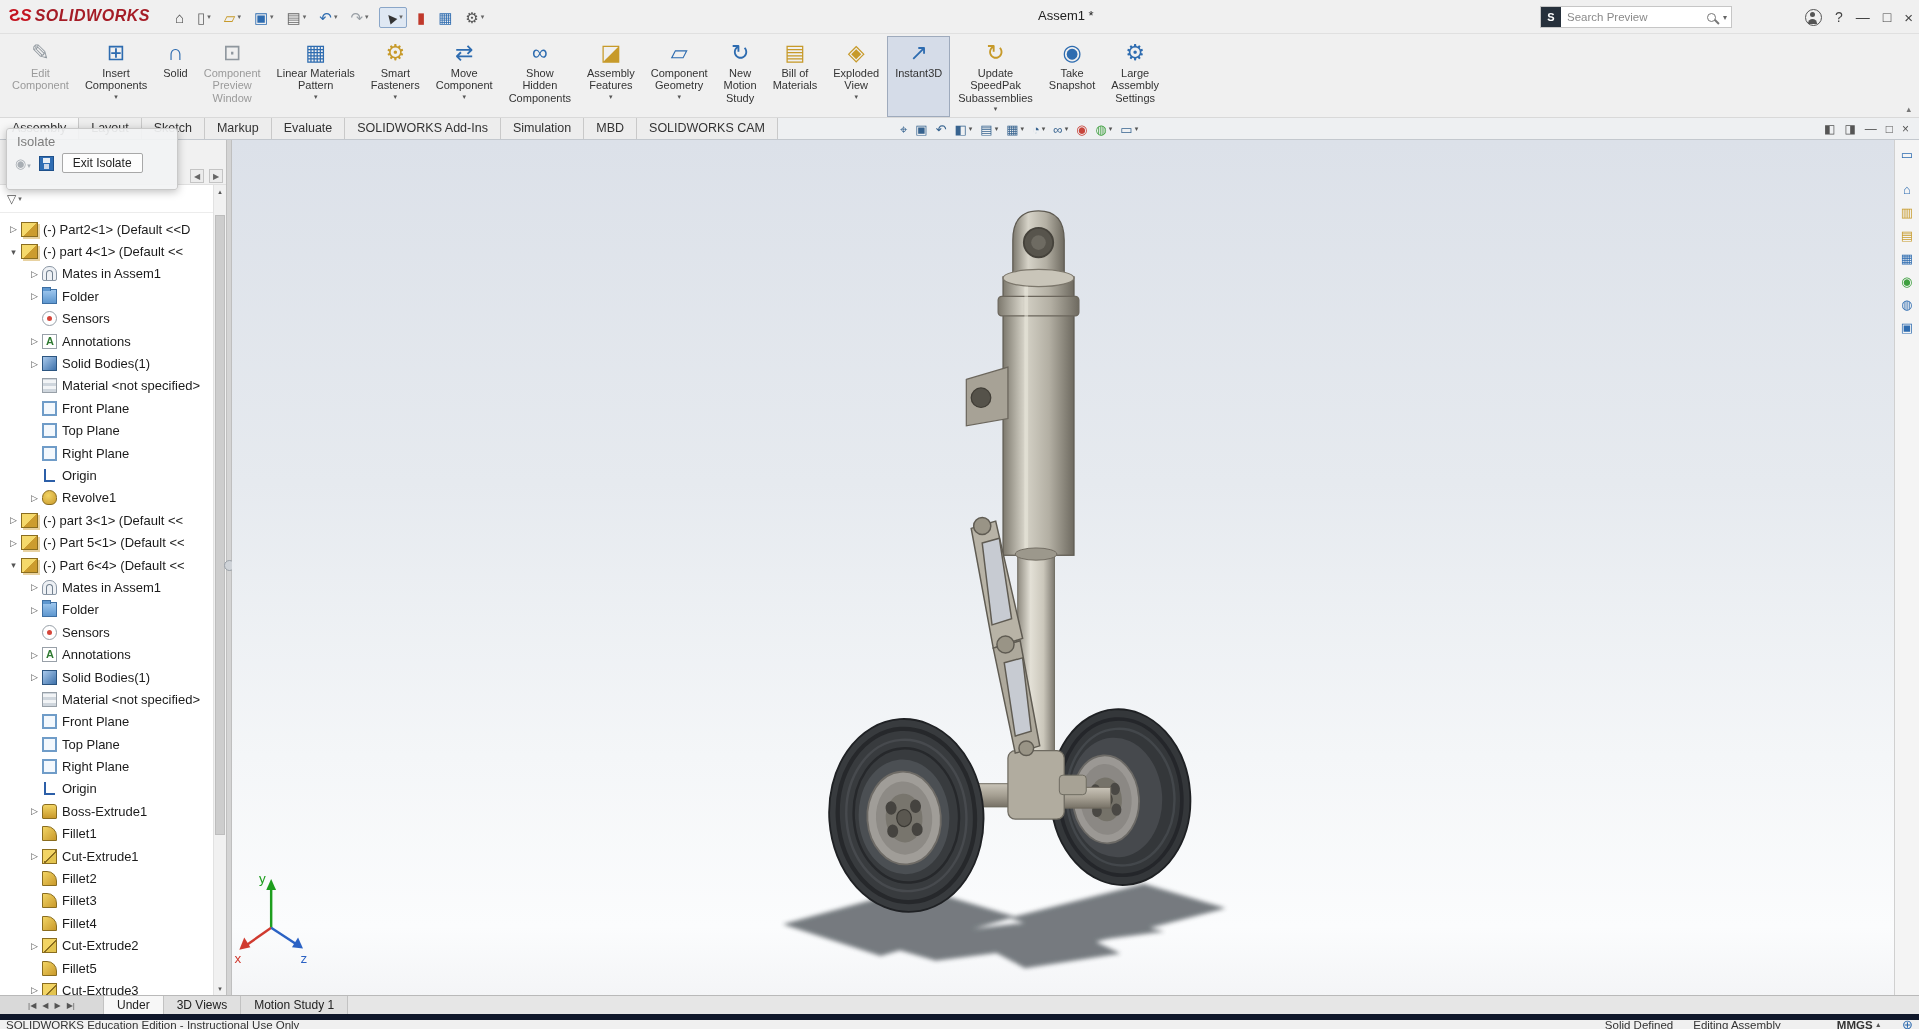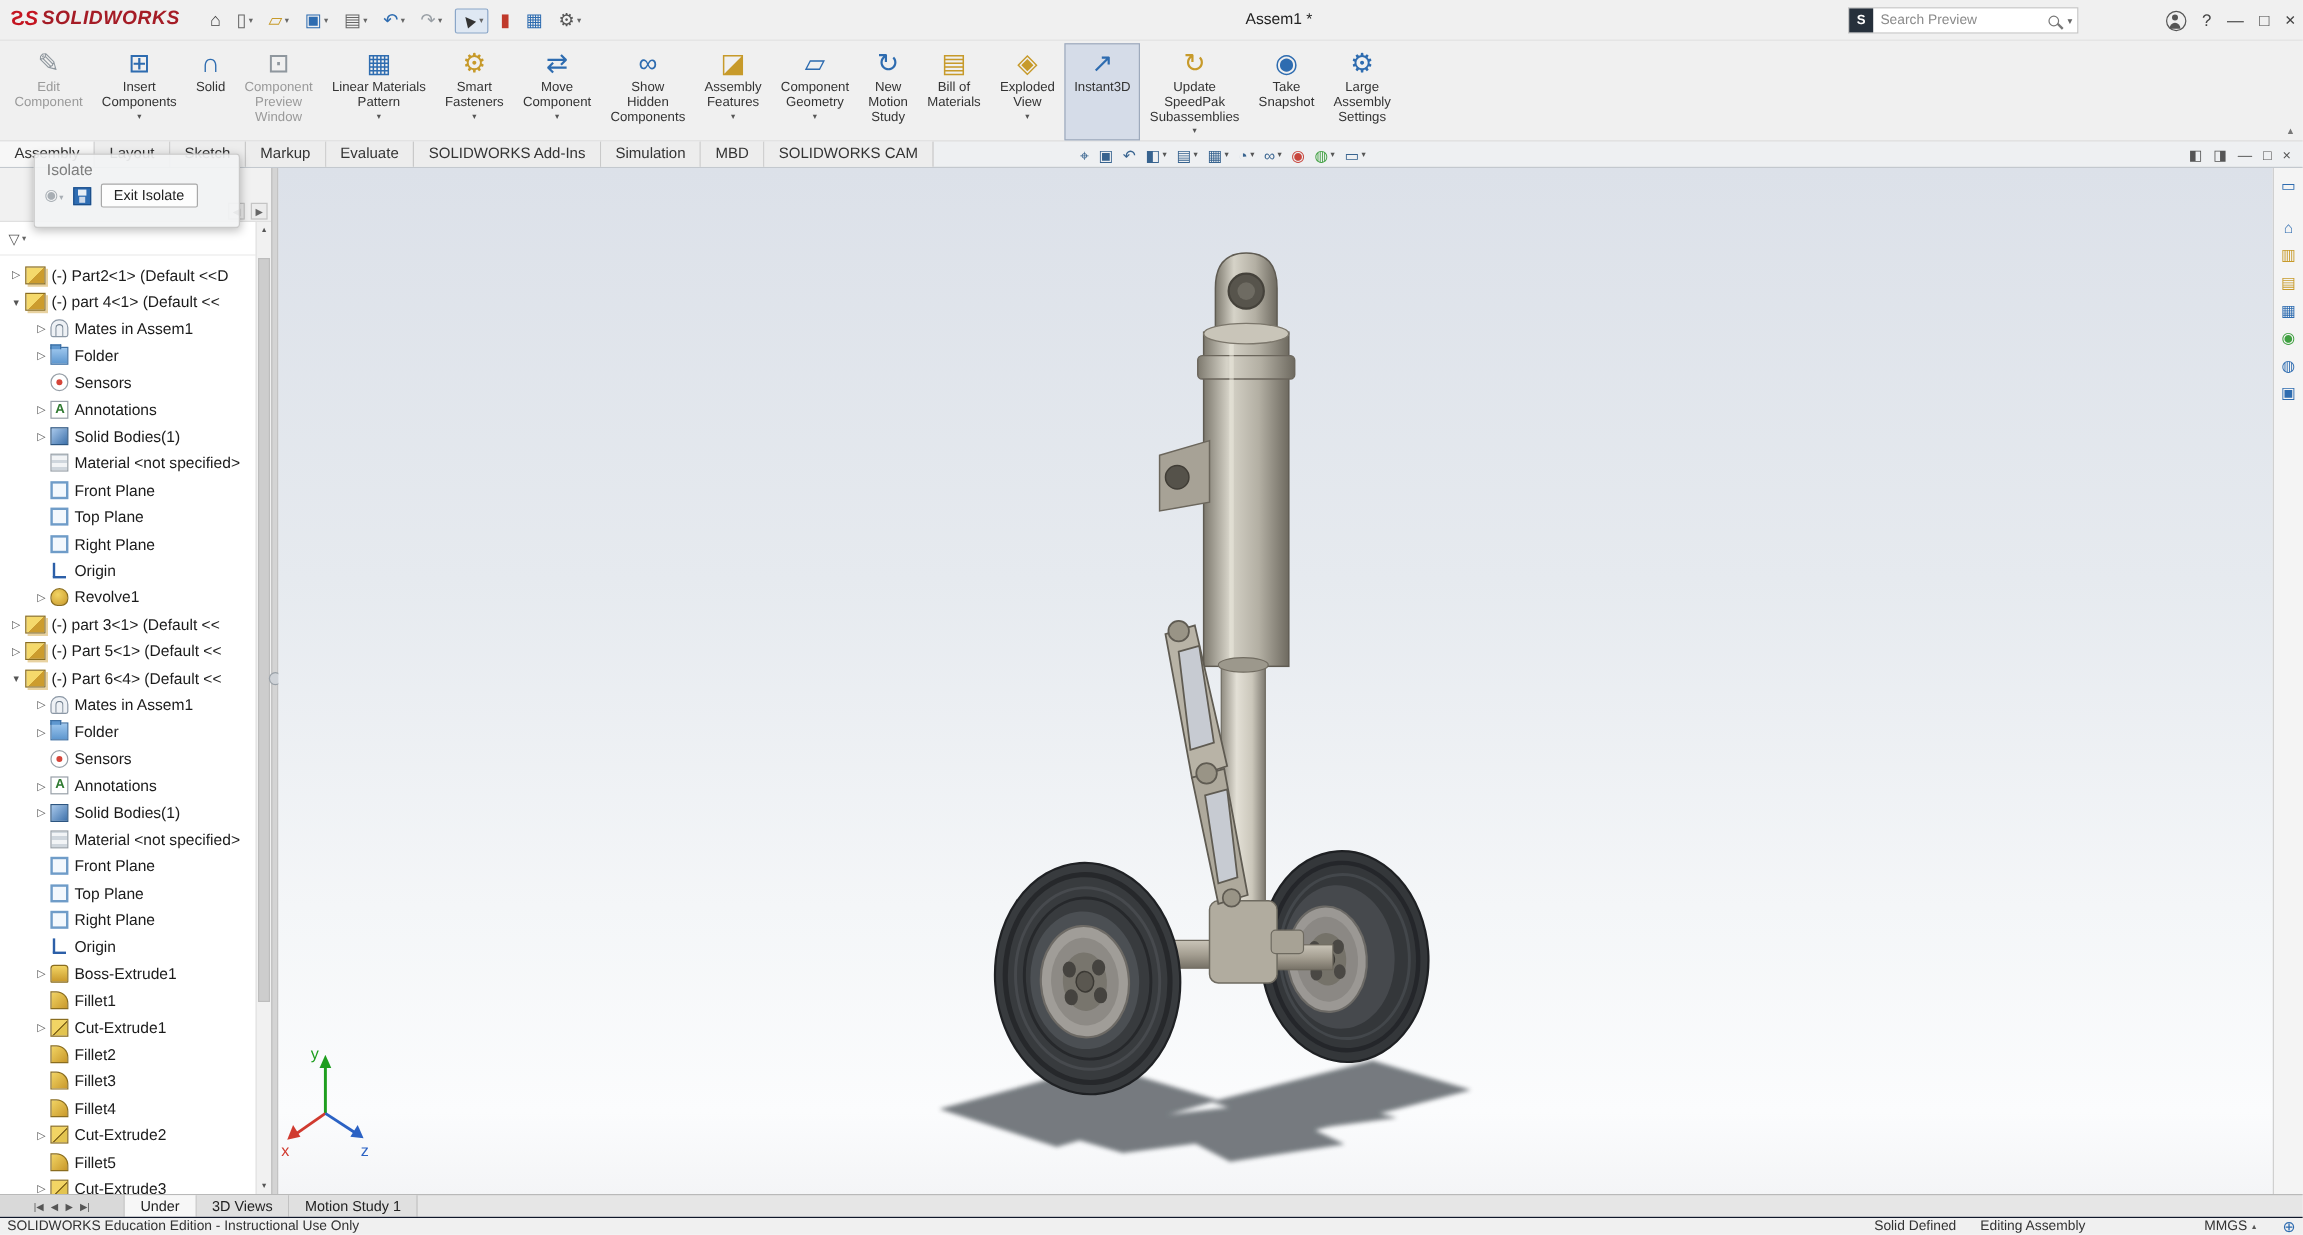--- a/index.html
+++ b/index.html
@@ -102,41 +102,41 @@
   .viewport { position:absolute; left:232px; top:140px; right:25px; bottom:34px;
     background:linear-gradient(180deg,#dce1e9 0%,#e6eaef 40%,#f4f6f8 72%,#fbfcfd 92%,#f4f5f7 100%); }
   .viewport svg { width:100%; height:100%; display:block; }
 
   
   .taskpane { position:absolute; right:0; top:140px; width:25px; bottom:34px; background:#f4f4f4; border-left:1px solid #d0d0d0; display:flex; flex-direction:column; align-items:center; padding-top:8px; }
   .tp-ico { font-size:13px; line-height:1; margin-bottom:10px; }
   .tp-ico.gap { margin-bottom:22px; }
 
   
-  .isolate { position:absolute; left:28px; top:128px; width:172px; height:62px; background:rgba(242,243,244,0.92); border:1px solid #c9c9c9; border-radius:3px; box-shadow:0 2px 8px rgba(0,0,0,0.25); z-index:60; }
+  .isolate { position:absolute; left:6px; top:128px; width:172px; height:62px; background:rgba(242,243,244,0.92); border:1px solid #c9c9c9; border-radius:3px; box-shadow:0 2px 8px rgba(0,0,0,0.25); z-index:60; }
   .iso-title { font-size:13px; color:#7d7d7d; margin:5px 0 4px 10px; }
   .iso-row { display:flex; align-items:center; gap:8px; padding:0 8px; }
   .iso-eye { color:#a8aeb4; font-size:13px; }
   .iso-eye-caret { font-size:7px; color:#a8aeb4; margin-left:1px; }
   .flop { width:15px; height:15px; background:#2f6db3; border:1px solid #1d4f8a; position:relative; }
   .flop::before { content:""; position:absolute; top:1px; left:3px; right:3px; height:5px; background:#e8eef5; }
   .flop::after { content:""; position:absolute; bottom:1px; left:4px; right:4px; height:5px; background:#cdd9ea; }
   .exit-btn { background:#fdfdfd; border:1px solid #a8a8a8; border-radius:2px; padding:2px 10px; font-size:12px; color:#222; white-space:nowrap; }
 
   
   .sheet-bar { position:absolute; left:0; right:0; top:995px; height:19px; background:#e6e6e6; border-top:1px solid #b9b9b9; display:flex; align-items:stretch; font-size:12px; }
   .sheet-nav { width:104px; background:#d9d9d9; display:flex; align-items:center; justify-content:center; gap:6px; color:#555; font-size:8px; border-right:1px solid #c2c2c2; }
   .btab { padding:1px 13px; border-right:1px solid #c2c2c2; display:flex; align-items:center; color:#222; background:#e0e0e0; white-space:nowrap; }
   .btab.on { background:#f7f7f7; }
 
   
-  .statusbar { position:absolute; left:0; right:0; top:1014px; height:15px; background:#f0f0f0; border-top:1px solid #0f172a; display:flex; align-items:center; font-size:11.5px; color:#333; padding:0 6px; }
+  .statusbar { position:absolute; left:0; right:0; top:1014px; height:15px; background:#f0f0f0; border-top:6px solid #0f172a; display:flex; align-items:center; font-size:11.5px; color:#333; padding:0 6px; }
   .s-ud { margin-left:auto; }
   .s-ea { margin-left:20px; }
-  .s-units { margin-left:99px; display:flex; align-items:center; gap:4px; }
+  .s-units { margin-left:56px; display:flex; align-items:center; gap:4px;font-weight:bold; }
   .s-units .ucaret { font-size:7px; color:#555; }
   .s-globe { margin-left:22px; color:#2e6cb0; font-size:13px; }
 </style>
 </head>
 <body>
 
 <div id="root">
 
   <div class="titlebar">
     <div class="logo">

